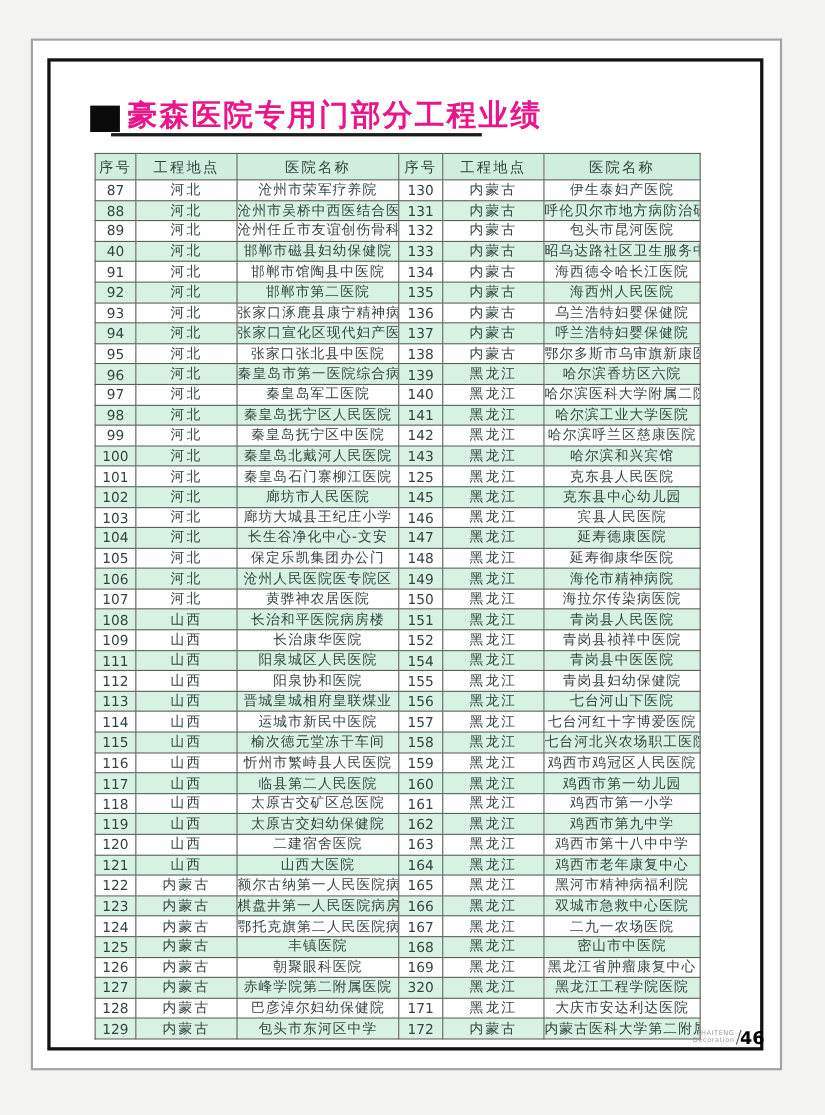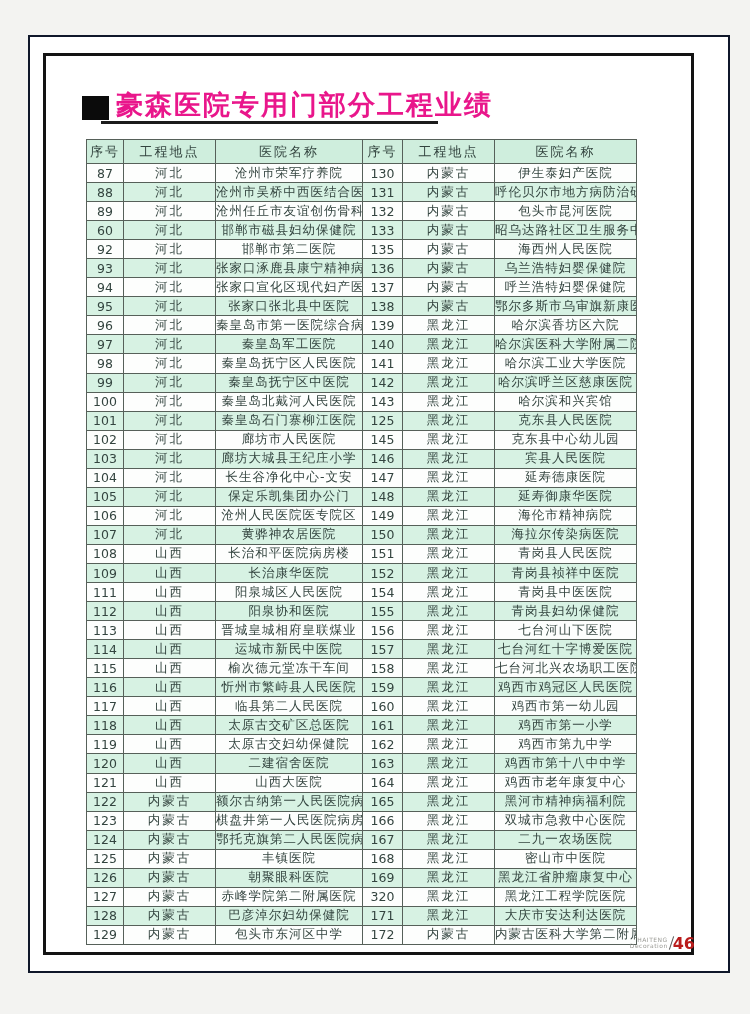--- a/index.html
+++ b/index.html
@@ -6,23 +6,22 @@
   body{
     width:750px;height:1014px;
     background:#f3f3f1;
     font-family:"DejaVu Sans","Liberation Sans",sans-serif;
     position:relative;
     overflow:hidden;
   }
   .outer-frame{
     position:absolute;left:28px;top:35px;
     width:679px;height:934px;
-    border:2px solid #0f172a;
+    border:2px solid #a3a3a3;
     background:#ffffff;
-    padding-left:19px;
   }
   .inner-frame{
     position:absolute;left:13px;top:16px;
     width:645px;height:896px;
     border:3px solid #131313;
     background:#ffffff;
   }
   .title-block{position:absolute;left:36px;top:31px;height:36px;}
   .title-bullet{
     position:absolute;left:0;top:9px;width:27px;height:24px;
@@ -69,21 +68,21 @@
   .brand-text{
     text-align:right;line-height:6px;
     font-size:6px;color:#9a9a95;letter-spacing:0.5px;
     padding-bottom:3px;
   }
   .brand-slash{
     width:1px;height:14px;background:#555;
     transform:rotate(18deg);margin:0 1px 2px 3px;
   }
   .page-number{
-    font-size:16px;font-weight:bold;color:#b91c1c;
+    font-size:16px;font-weight:bold;color:#000000;
     line-height:16px;
   }
 </style>
 </head>
 <body>
 
 <div class="outer-frame">
   <div class="inner-frame">
 
     <div class="title-block">
@@ -130,26 +129,34 @@
   </tr>
           <tr>
     <td class="c-no">89</td>
     <td class="c-loc">河北</td>
     <td class="c-name">沧州任丘市友谊创伤骨科医院</td>
     <td class="c-no">132</td>
     <td class="c-loc">内蒙古</td>
     <td class="c-name">包头市昆河医院</td>
   </tr>
           <tr>
-    <td class="c-no">60</td>
+    <td class="c-no">40</td>
     <td class="c-loc">河北</td>
     <td class="c-name">邯郸市磁县妇幼保健院</td>
     <td class="c-no">133</td>
     <td class="c-loc">内蒙古</td>
     <td class="c-name">昭乌达路社区卫生服务中心</td>
+  </tr>
+          <tr>
+    <td class="c-no">91</td>
+    <td class="c-loc">河北</td>
+    <td class="c-name">邯郸市馆陶县中医院</td>
+    <td class="c-no">134</td>
+    <td class="c-loc">内蒙古</td>
+    <td class="c-name">海西德令哈长江医院</td>
   </tr>
           <tr>
     <td class="c-no">92</td>
     <td class="c-loc">河北</td>
     <td class="c-name">邯郸市第二医院</td>
     <td class="c-no">135</td>
     <td class="c-loc">内蒙古</td>
     <td class="c-name">海西州人民医院</td>
   </tr>
           <tr>

